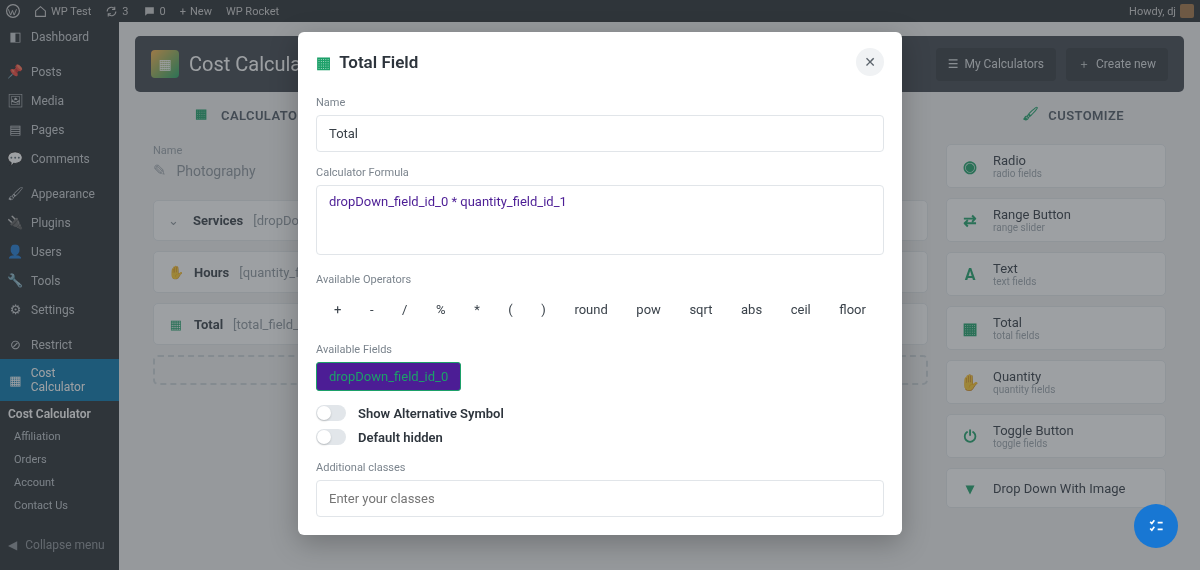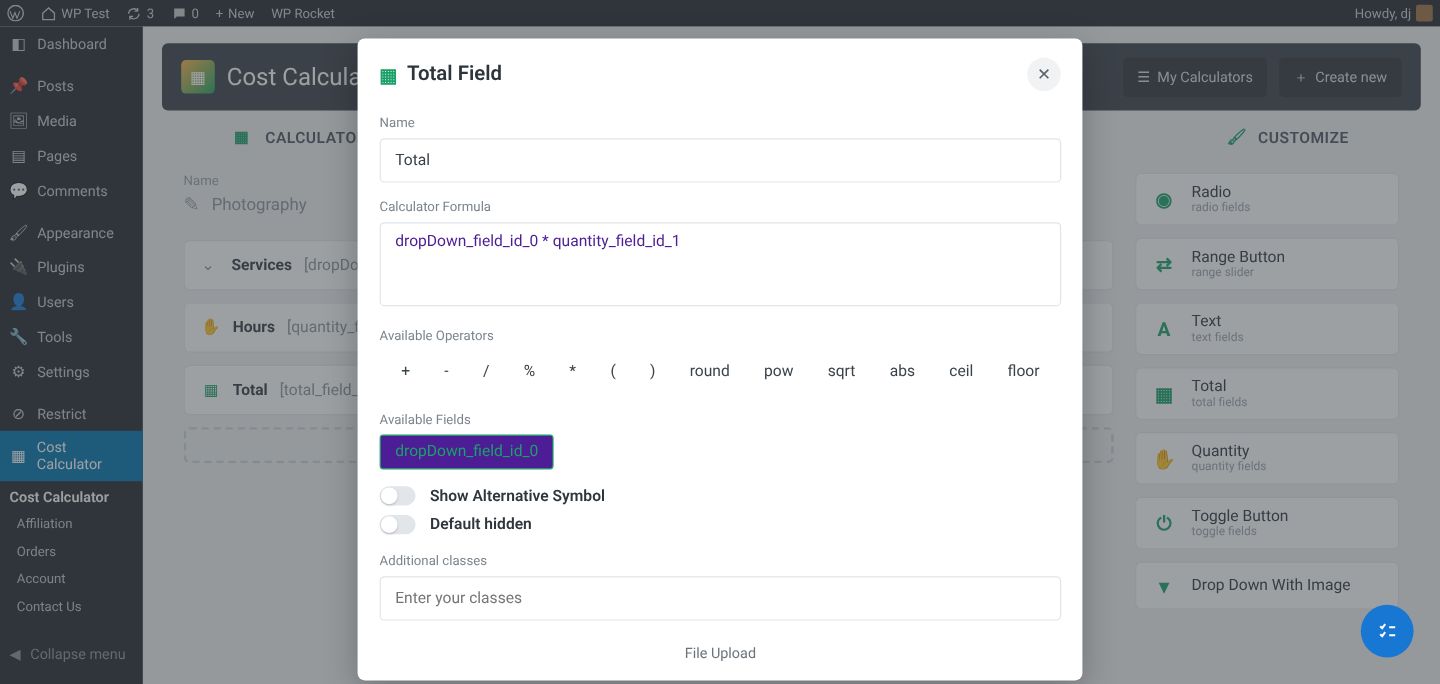--- a/index.html
+++ b/index.html
@@ -344,21 +344,20 @@
       <div class="toggle-label">Show Alternative Symbol</div>
     </div>
     <div class="toggle-row" style="margin-top:8px">
       <div class="toggle"></div>
       <div class="toggle-label">Default hidden</div>
     </div>
 
     <div class="mlabel" style="margin-top:16px">Additional classes</div>
     <input class="minput" placeholder="Enter your classes" style="">
 
-    <div style="text-align:center; color:#6b737b; font-size:12px; margin-top:20px;">File Upload</div>
   </div>
 </div>
 
 <div class="fab">
   <svg width="20" height="20" viewBox="0 0 24 24" fill="none" stroke="#fff" stroke-width="2">
       <path d="M5 7l2 2 3-4M5 15l2 2 3-4M14 8h6M14 16h6"></path>
     </svg>
 </div>
 
 </body></html>

